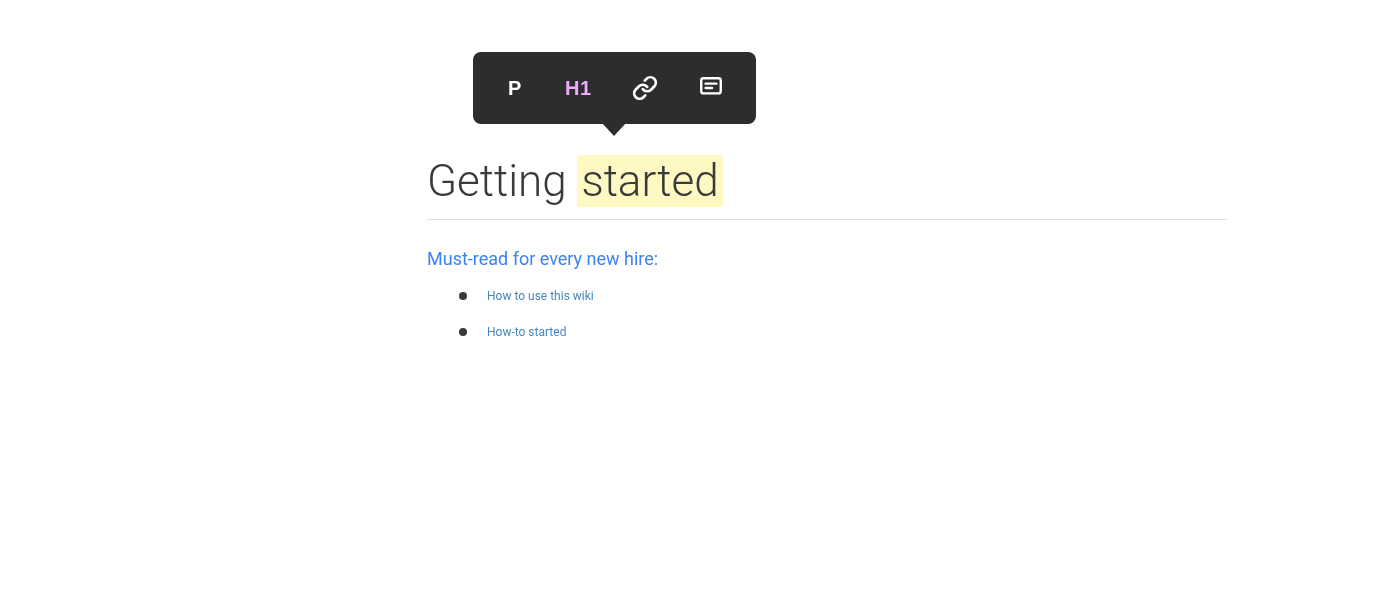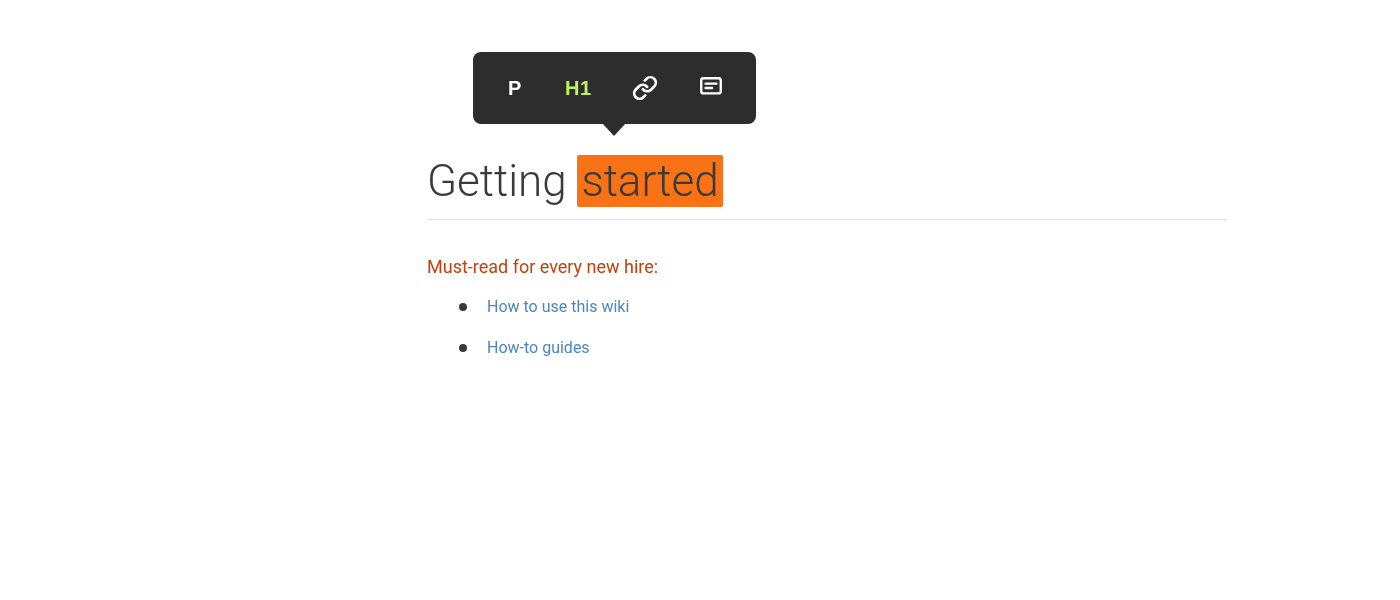--- a/index.html
+++ b/index.html
@@ -61,46 +61,46 @@
       color: #ffffff;
       letter-spacing: 0.5px;
       display: flex;
       align-items: center;
       justify-content: center;
       min-width: 60px;
       height: 100%;
     }
 
     .toolbar-btn.active {
-      color: #bef264;
+      color: #f0abfc;
     }
 
     .toolbar-btn.link-btn {
       font-size: 22px;
     }
 
     .page-heading {
       font-size: 44px;
       font-weight: 300;
       color: #3a3a3a;
       margin-bottom: 16px;
       padding-bottom: 12px;
       border-bottom: 1px solid #e0e0e0;
     }
 
     .page-heading .highlight {
-      background-color: #f97316;
+      background-color: #fef9c3;
       border-radius: 2px;
       padding: 0 4px;
     }
 
     .subtitle {
       font-size: 18px;
-      color: #c2410c;
-      margin-top: 36px;
+      color: #3b82f6;
+      margin-top: 28px;
       margin-bottom: 20px;
     }
 
     .bullet-list {
       list-style: none;
       padding: 0;
       margin-left: 32px;
     }
 
     .bullet-list li {
@@ -115,21 +115,21 @@
       height: 8px;
       background: #3a3a3a;
       border-radius: 50%;
       margin-right: 20px;
       flex-shrink: 0;
     }
 
     .bullet-link {
       color: #4a86c0;
       text-decoration: none;
-      font-size: 16px;
+      font-size: 12px;
     }
   </style>
 </head>
 <body>
 
 <div class="toolbar">
   <button class="toolbar-btn">P</button>
   <button class="toolbar-btn active">H1</button>
   <button class="toolbar-btn link-btn">
     <svg width="26" height="26" viewBox="0 0 24 24" fill="none" stroke="#ffffff" stroke-width="2.5" stroke-linecap="round" stroke-linejoin="round">
@@ -153,16 +153,16 @@
 
   <p class="subtitle">Must-read for every new hire:</p>
 
   <ul class="bullet-list">
     <li>
       <span class="bullet-dot"></span>
       <a class="bullet-link" href="#">How to use this wiki</a>
     </li>
     <li>
       <span class="bullet-dot"></span>
-      <a class="bullet-link" href="#">How-to guides</a>
+      <a class="bullet-link" href="#">How-to started</a>
     </li>
   </ul>
 </div>
 
 </body></html>

